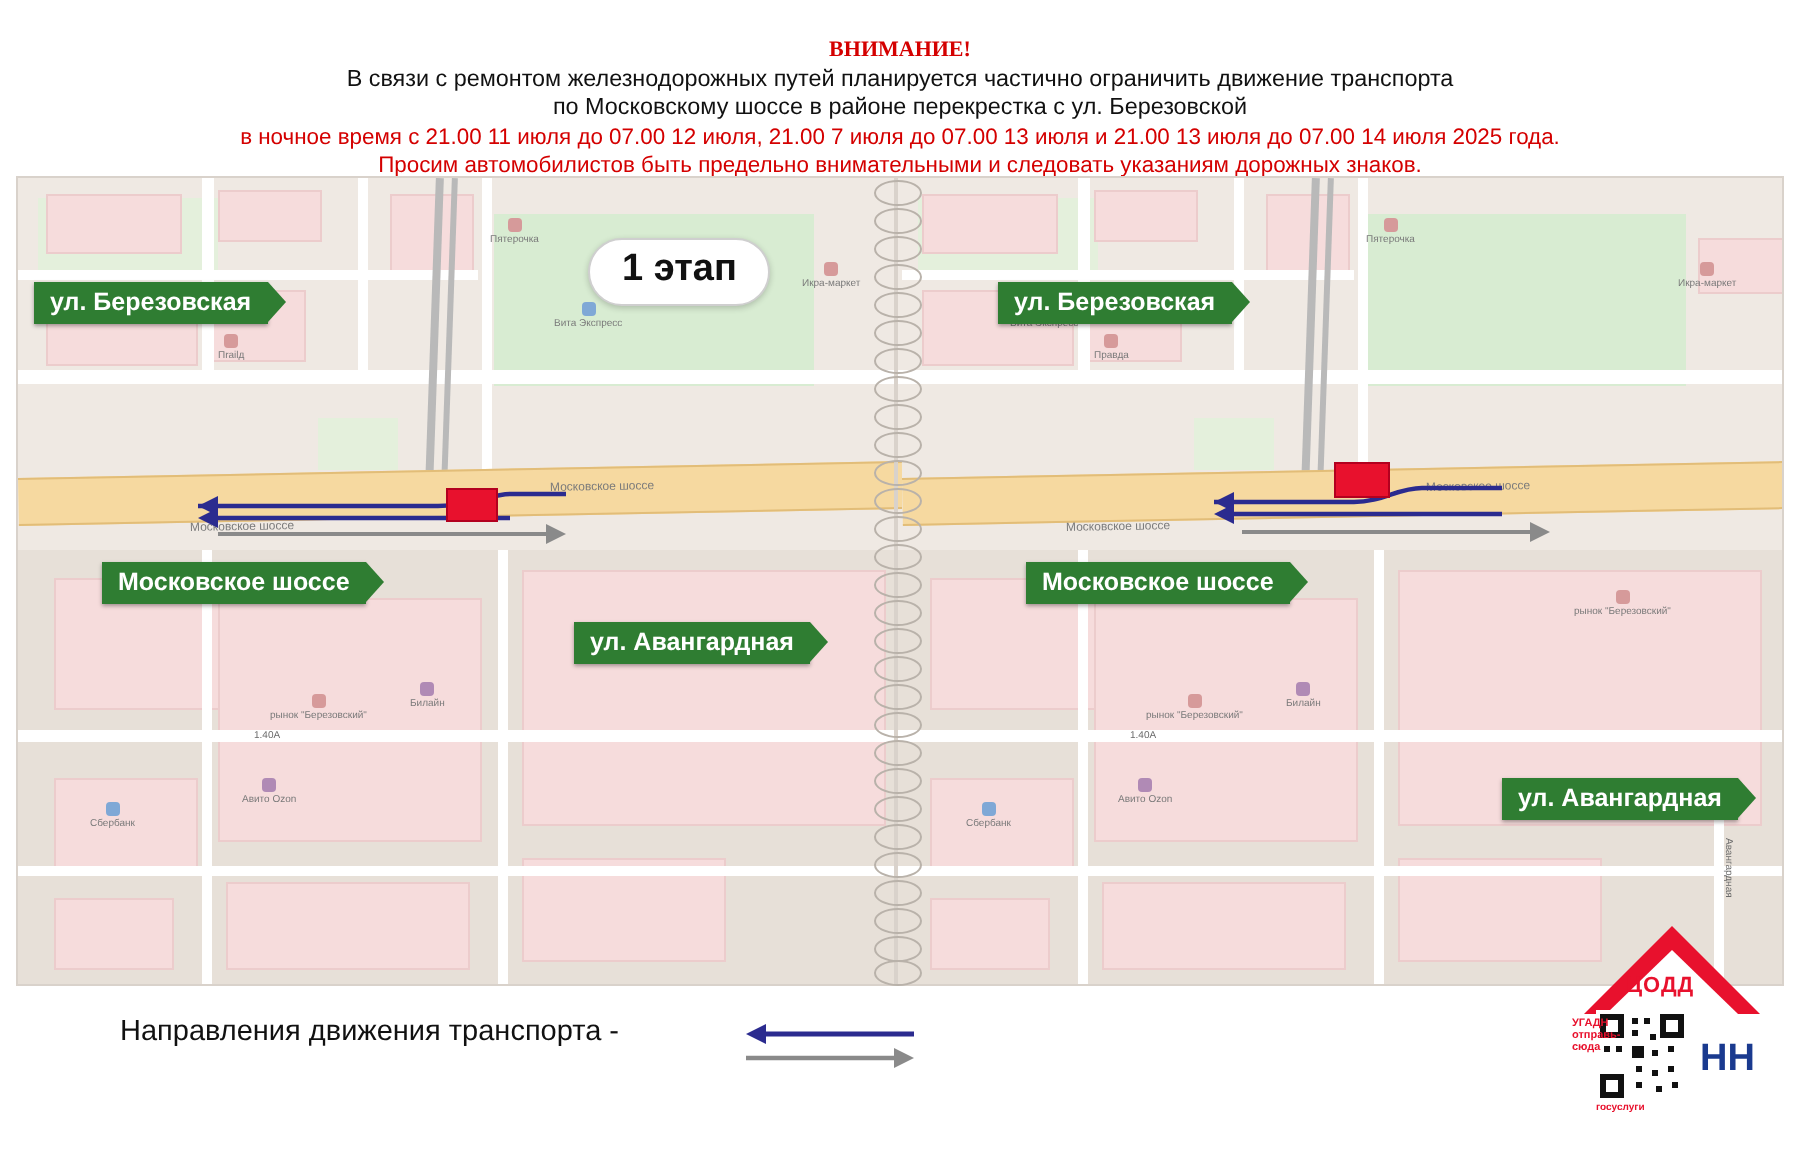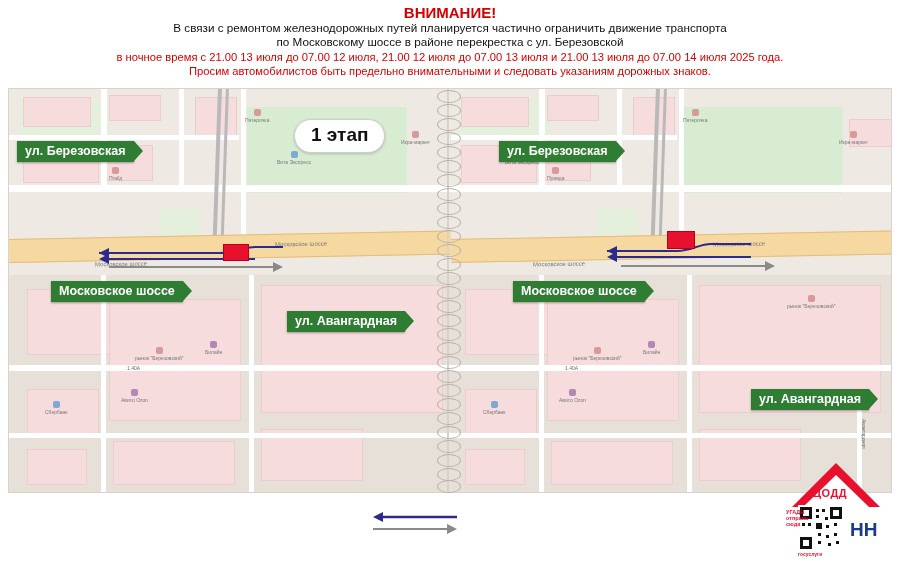--- a/index.html
+++ b/index.html
@@ -11,21 +11,21 @@
     position:relative;
   }
 
   
   .notice{
     position:absolute;left:0;top:0;width:900px;height:88px;
     background:#ffffff;
     text-align:center;
   }
   .notice .line{line-height:14.5px;}
-  .n-title{color:#d40000;font-weight:bold;font-size:15px;padding-top:6px;}
+  .n-title{color:#d40000;font-weight:bold;font-size:11px;padding-top:18px;font-family:Liberation Serif, serif;}
   .n-black{color:#111111;font-size:11.7px;}
   .n-red{color:#d40000;font-size:11.2px;}
 
   
   .map{
     position:absolute;left:8px;top:88px;width:884px;height:405px;
     background:#efe9e3;
     overflow:hidden;
     border:1px solid #d9d2cb;
     box-sizing:border-box;
@@ -102,21 +102,21 @@
   .codd-red-left{position:absolute;left:0px;top:46px;font-size:5.5px;color:#e8112d;font-weight:bold;line-height:6px;width:14px;}
   .codd-red-bot{position:absolute;left:12px;top:88px;font-size:5px;color:#e8112d;font-weight:bold;}
 </style>
 </head>
 <body>
 
 <div class="notice">
   <div class="line n-title">ВНИМАНИЕ!</div>
   <div class="line n-black">В связи с ремонтом железнодорожных путей планируется частично ограничить движение транспорта</div>
   <div class="line n-black">по Московскому шоссе в районе перекрестка с ул. Березовской</div>
-  <div class="line n-red">в ночное время с 21.00 13 июля до 07.00 12 июля, 21.00 12 июля до 07.00 13 июля и 21.00 13 июля до 07.00 14 июля 2025 года.</div>
+  <div class="line n-red">в ночное время с 21.00 11 июля до 07.00 12 июля, 21.00 7 июля до 07.00 13 июля и 21.00 13 июля до 07.00 14 июля 2025 года.</div>
   <div class="line n-red">Просим автомобилистов быть предельно внимательными и следовать указаниям дорожных знаков.</div>
 </div>
 
 <div class="map">
 
   <div class="half left">
 
     <div class="grn" style="left:238px;top:18px;width:160px;height:86px;"></div>
     <div class="grn2" style="left:10px;top:10px;width:90px;height:40px;"></div>
     <div class="grn2" style="left:150px;top:120px;width:40px;height:26px;"></div>
@@ -302,20 +302,21 @@
     <div class="ring" style="top:324px;"></div>
   <div class="ring" style="top:338px;"></div>
     <div class="ring" style="top:352px;"></div>
   <div class="ring" style="top:366px;"></div>
     <div class="ring" style="top:380px;"></div>
   <div class="ring" style="top:392px;"></div>
 </div>
 
 <div class="legend">
   <div class="row">
+    <div class="txt">Направления движения транспорта -</div>
     <svg class="leg-arrow">
       <g stroke="#2b2b8f" stroke-width="2.4" fill="none">
           <path d="M12,8 L92,8"></path>
         </g>
       <polygon points="8,8 18,3 18,13" fill="#2b2b8f"></polygon>
       <g stroke="#8a8a8a" stroke-width="2.2" fill="none">
           <path d="M8,20 L88,20"></path>
         </g>
       <polygon points="92,20 82,15 82,25" fill="#8a8a8a"></polygon>
     </svg>

